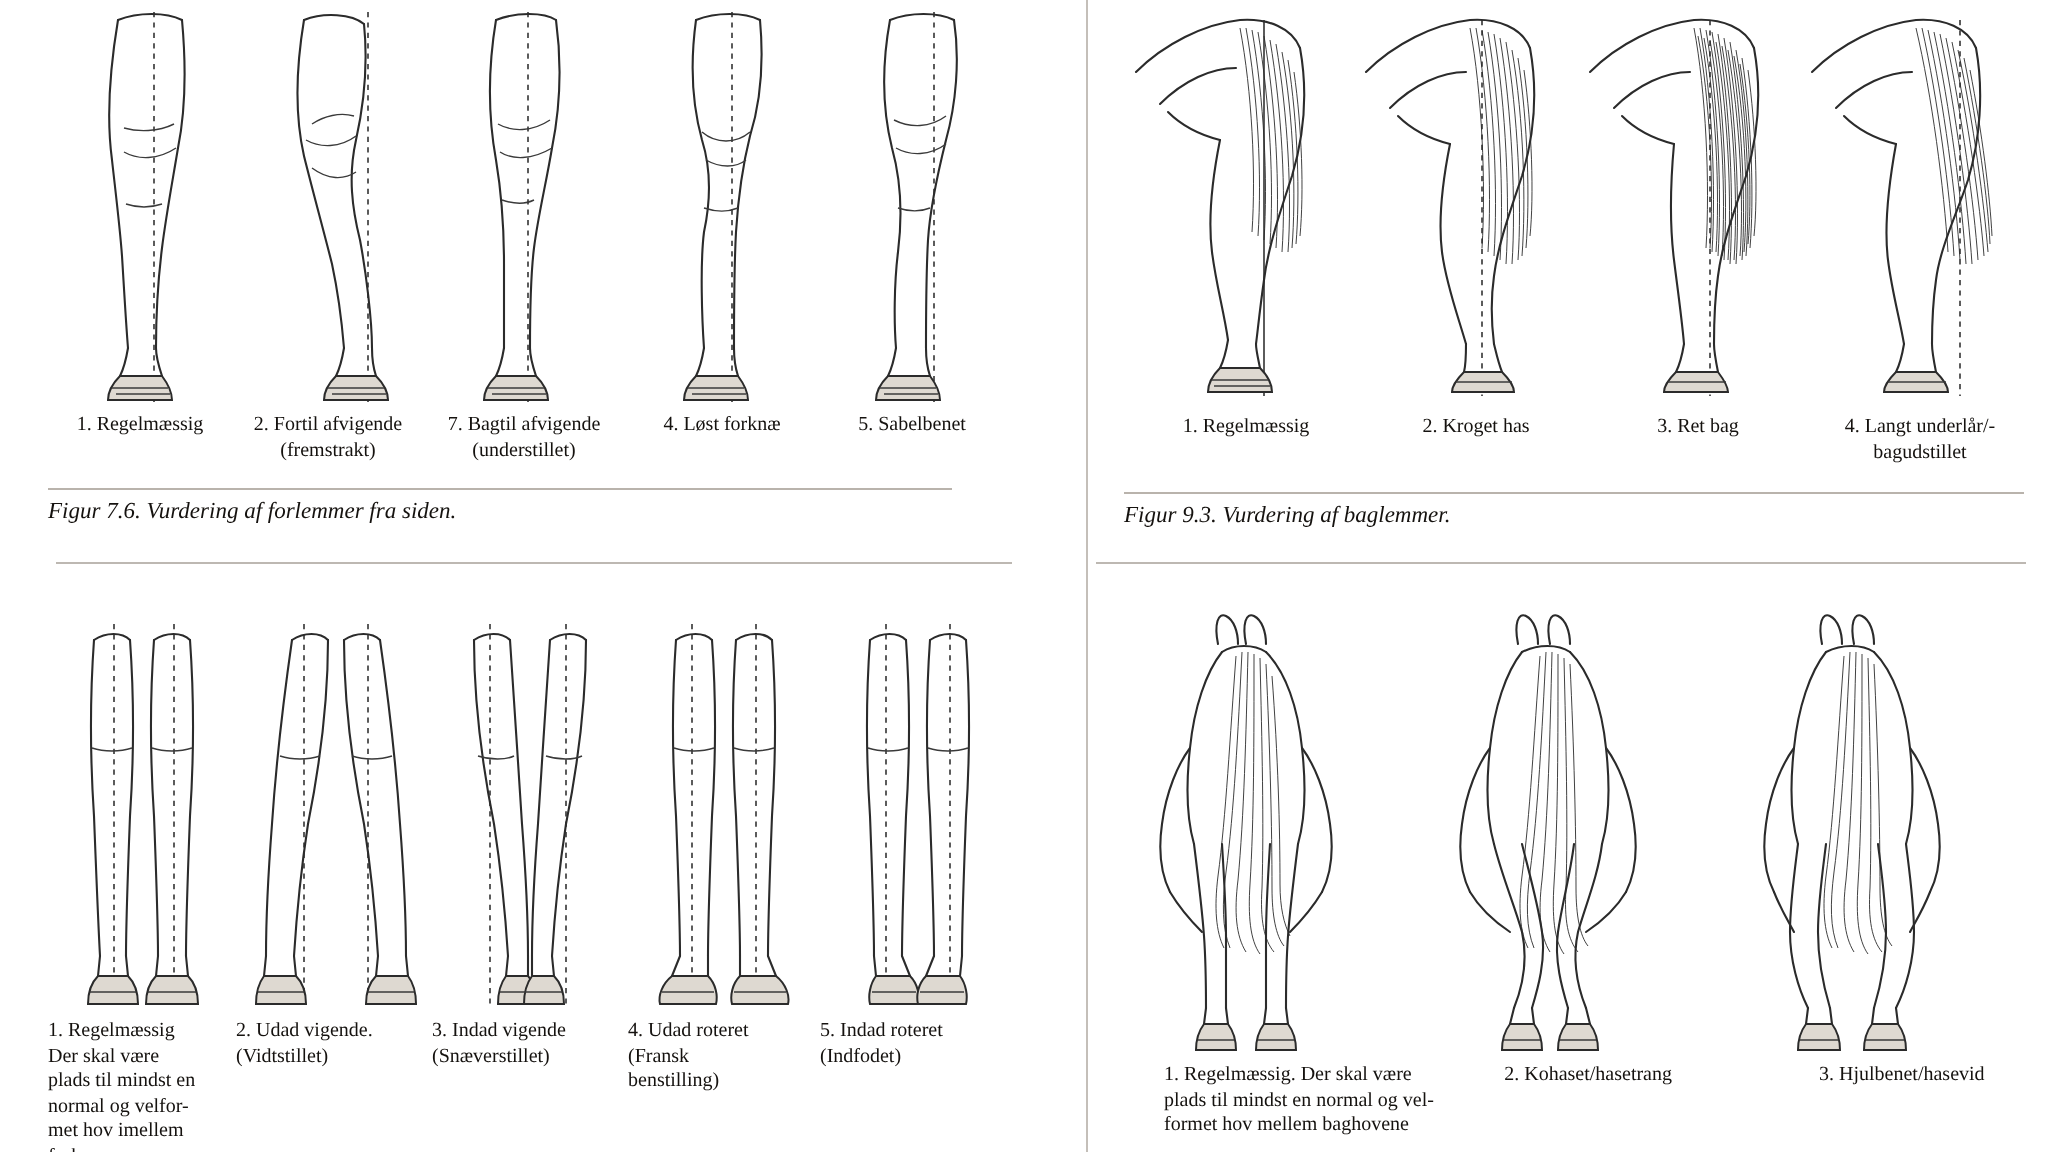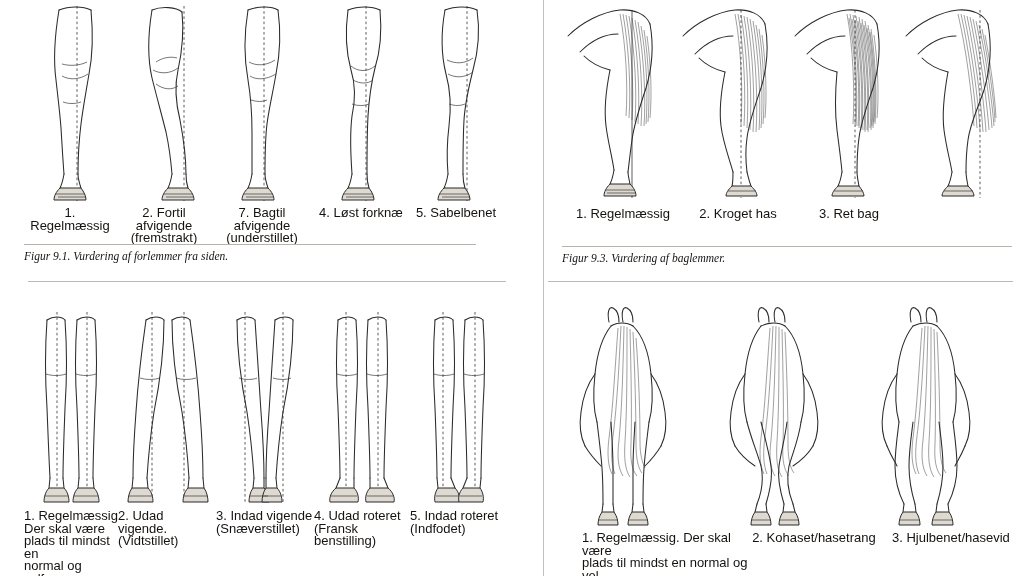--- a/index.html
+++ b/index.html
@@ -32,22 +32,22 @@
   .panel-figs {
     position: relative;
     display: flex;
     justify-content: space-around;
     align-items: flex-end;
   }
   .fig-art {
     position: relative;
   }
   .fig-caption {
-    font-family: Liberation Sans, sans-serif;
-    font-size: 13px;
+    font-family: Liberation Serif, serif;
+    font-size: 10px;
     line-height: 12.5px;
     color: #15120f;
     text-align: center;
     white-space: pre-line;
   }
   .fig-caption.left {
     text-align: left;
   }
 
   .figure-label {
@@ -197,21 +197,21 @@
       <div class="fig-caption" style="width:96px;text-align:center;">2. Fortil afvigende
 (fremstrakt)</div>
       <div class="fig-caption" style="width:100px;">7. Bagtil afvigende
 (understillet)</div>
       <div class="fig-caption" style="width:98px;">4. Løst forknæ</div>
       <div class="fig-caption" style="width:92px;">5. Sabelbenet</div>
     </div>
 
     <div class="cap-rule" style="left:24px; top:244px; width:452px;"></div>
 
-    <div class="figure-label" style="position:absolute; left:24px; top:250px;">Figur 9.1. Vurdering af forlemmer fra siden.</div>
+    <div class="figure-label" style="position:absolute; left:24px; top:250px;">Figur 7.6. Vurdering af forlemmer fra siden.</div>
   </div>
 
   <div class="panel">
 
     <div class="panel-figs" style="position:absolute; left:22px; top:6px; width:450px; height:196px; align-items:flex-end;">
 
       <div class="fig-art">
         <svg width="104" height="196" viewBox="0 0 104 196">
           <line class="plumb-solid" x1="70" y1="4" x2="70" y2="192"></line>
           <path class="ln" d="M6 30 C20 16 40 6 58 4 C72 3 84 8 88 18"></path>
@@ -322,20 +322,22 @@
             <path d="M85 29 C91 60 95 92 96 112"></path>
           </g>
         </svg>
       </div>
     </div>
 
     <div class="q2-caps" style="position:absolute; left:28px; top:208px; width:452px;">
       <div class="fig-caption" style="width:118px;">1. Regelmæssig</div>
       <div class="fig-caption" style="width:112px;">2. Kroget has</div>
       <div class="fig-caption" style="width:110px;">3. Ret bag</div>
+      <div class="fig-caption" style="width:112px;">4. Langt underlår/-
+bagudstillet</div>
     </div>
 
     <div class="cap-rule" style="left:26px; top:246px; width:450px;"></div>
 
     <div class="figure-label" style="position:absolute; left:26px; top:252px;">Figur 9.3. Vurdering af baglemmer.</div>
   </div>
 
   <div class="panel">
 
     <div class="panel-figs" style="position:absolute; left:22px; top:26px; width:486px; height:200px; align-items:flex-end;">

